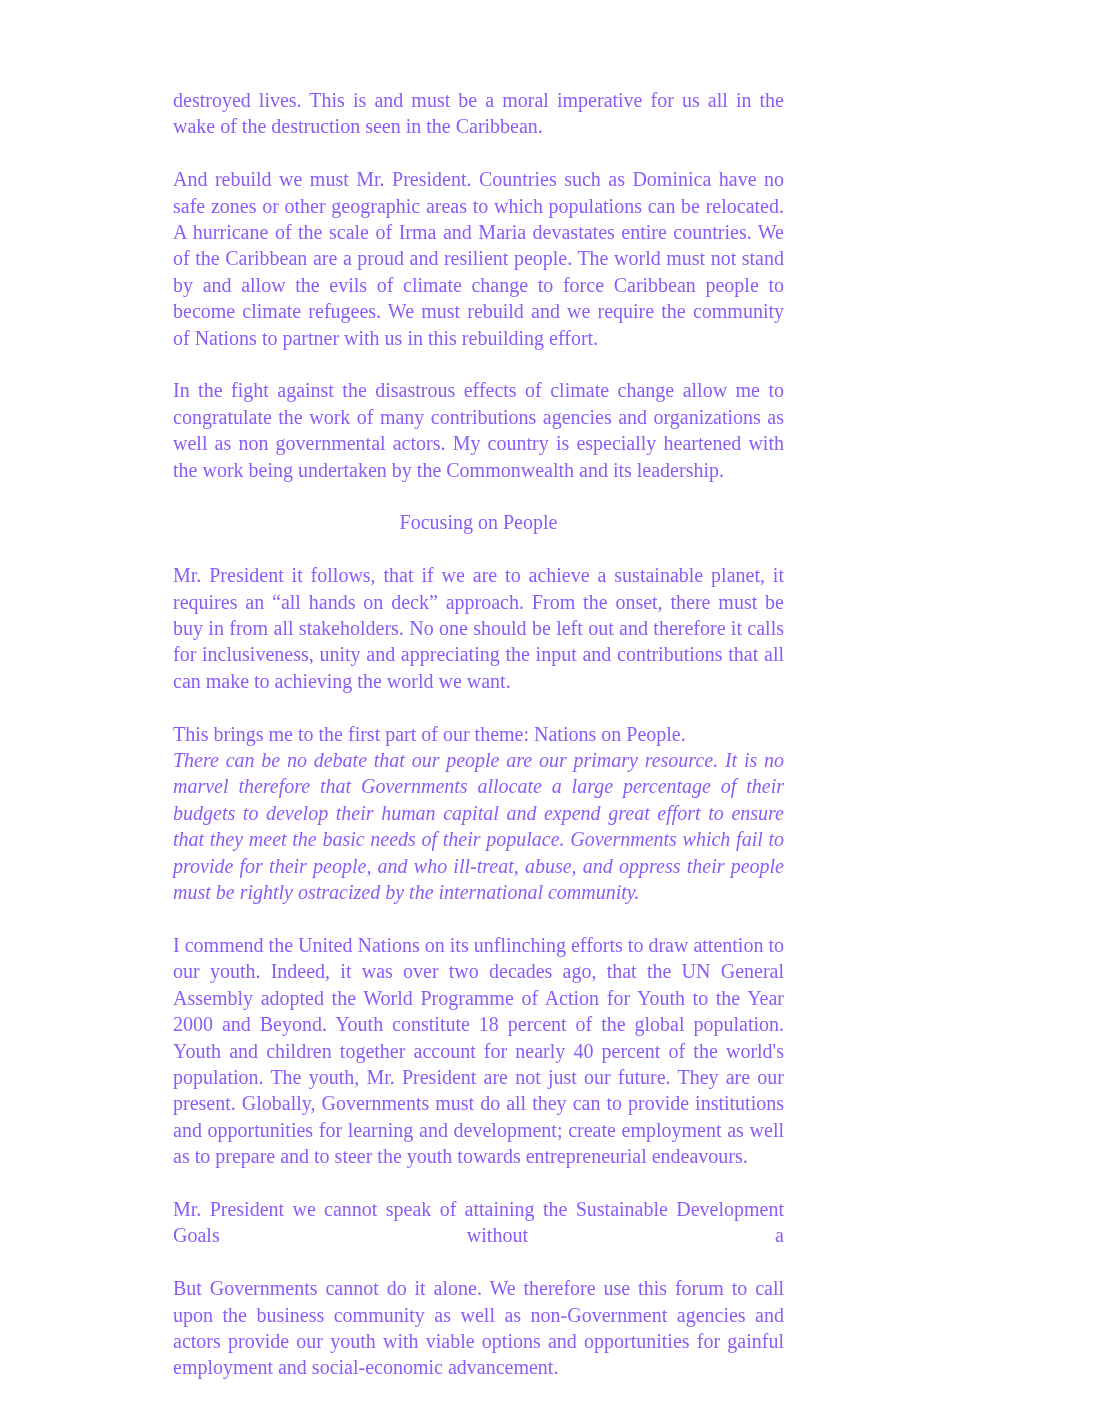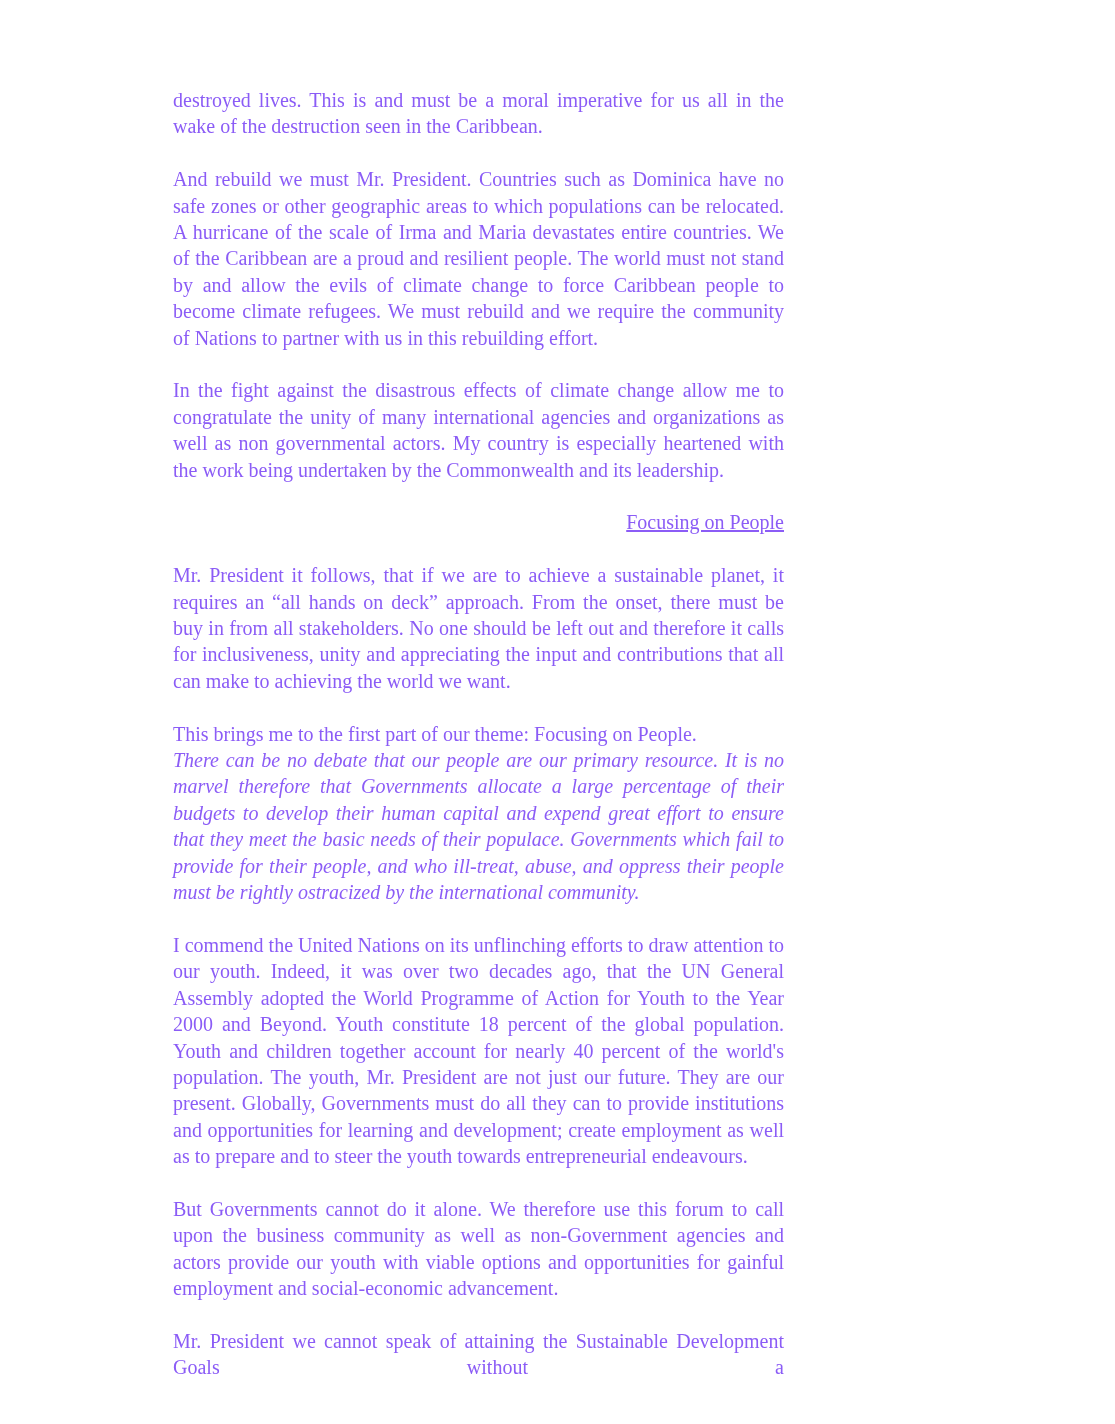--- a/index.html
+++ b/index.html
@@ -29,45 +29,44 @@
   .para + .para {
     margin-top: 26.4px;
   }
   
   .para.joined {
     margin-top: 0;
     font-style: italic;
   }
   
   .para.heading {
-    text-align: right;
-    text-decoration: underline;
+    text-align: center;
   }
   
   .para.continued {
     text-align-last: justify;
   }
 </style>
 </head>
 <body>
 
 <div class="doc-page">
   <p class="para">destroyed lives. This is and must be a moral imperative for us all in the wake of the destruction seen in the Caribbean.</p>
 
   <p class="para">And rebuild we must Mr. President. Countries such as Dominica have no safe zones or other geographic areas to which populations can be relocated. A hurricane of the scale of Irma and Maria devastates entire countries. We of the Caribbean are a proud and resilient people. The world must not stand by and allow the evils of climate change to force Caribbean people to become climate refugees. We must rebuild and we require the community of Nations to partner with us in this rebuilding effort.</p>
 
-  <p class="para">In the fight against the disastrous effects of climate change allow me to congratulate the unity of many international agencies and organizations as well as non governmental actors. My country is especially heartened with the work being undertaken by the Commonwealth and its leadership.</p>
+  <p class="para">In the fight against the disastrous effects of climate change allow me to congratulate the work of many contributions agencies and organizations as well as non governmental actors. My country is especially heartened with the work being undertaken by the Commonwealth and its leadership.</p>
 
   <p class="para heading">Focusing on People</p>
 
   <p class="para">Mr. President it follows, that if we are to achieve a sustainable planet, it requires an “all hands on deck” approach.  From the onset, there must be buy in from all stakeholders.  No one should be left out and therefore it calls for inclusiveness, unity and appreciating the input and contributions that all can make to achieving the world we want.</p>
 
-  <p class="para">This brings me to the first part of our theme:  Focusing on People.</p>
+  <p class="para">This brings me to the first part of our theme:  Nations on People.</p>
 
   <p class="para joined">There can be no debate that our people are our primary resource.  It is no marvel therefore that Governments allocate a large percentage of their budgets to develop their human capital and expend great effort to ensure that they meet the basic needs of their populace.  Governments which fail to provide for their people, and who ill-treat, abuse, and oppress their people must be rightly ostracized by the international community.</p>
 
 
   <p class="para">I commend the United Nations on its unflinching efforts to draw attention to our youth.  Indeed, it was over two decades ago, that the UN General Assembly adopted the World Programme of Action for Youth to the Year 2000 and Beyond.  Youth constitute 18 percent of the global population. Youth and children together account for nearly 40 percent of the world's population. The youth, Mr. President are not just our future. They are our present.  Globally, Governments must do all they can to provide institutions and opportunities for learning and development; create employment as well as to prepare and to steer the youth towards entrepreneurial endeavours.</p>
 
+  <p class="para continued">Mr. President we cannot speak of attaining the Sustainable Development Goals without a</p>
+
   <p class="para">But Governments cannot do it alone.  We therefore use this forum to call upon the business community as well as non-Government agencies and actors provide our youth with viable options and opportunities for gainful employment and social-economic advancement.</p>
-
-  <p class="para continued">Mr. President we cannot speak of attaining the Sustainable Development Goals without a</p>
 </div>
 
 </body></html>

